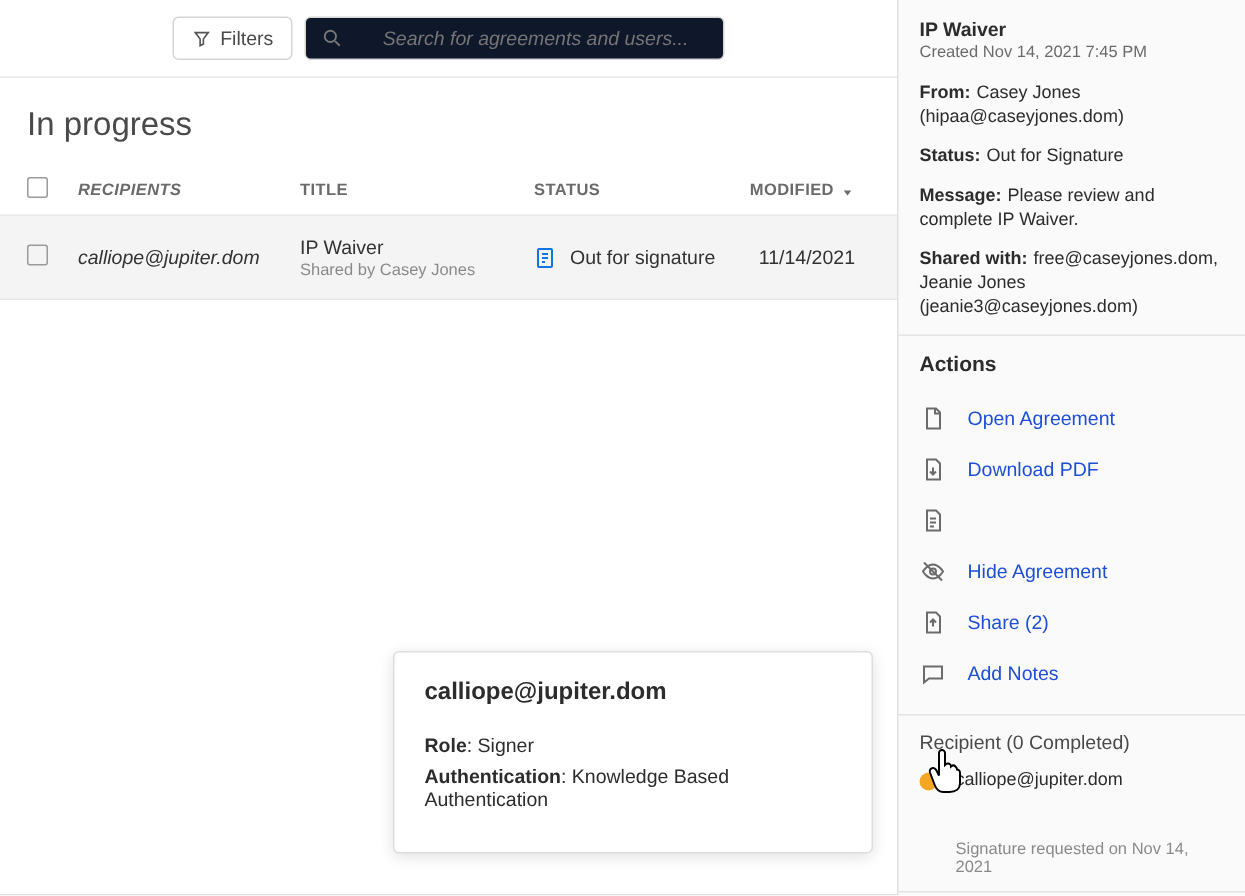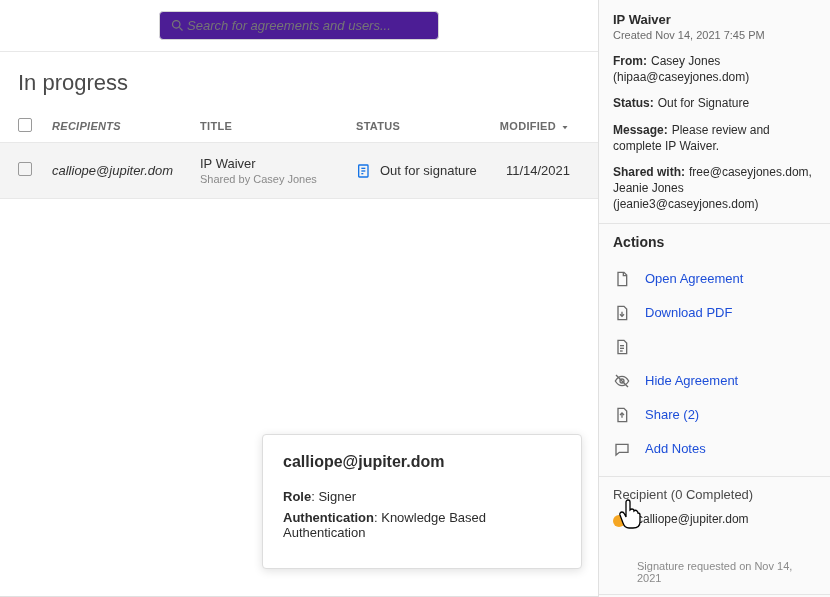--- a/index.html
+++ b/index.html
@@ -40,23 +40,24 @@
     padding: 6px 12px;
     font-size: 13px;
     color: #4a4a4a;
     cursor: pointer;
   }
   .search-wrap {
     display: inline-flex;
     align-items: center;
     border: 1px solid #d5d5d5;
     border-radius: 4px;
-    background: #4c1d95;
+    background: #0f172a;
     padding: 5px 10px;
     width: 280px;
+    gap: 24px;
   }
   .search-wrap input {
     border: none;
     outline: none;
     font-size: 13px;
     font-style: italic;
     color: #888;
     flex: 1;
     font-family: inherit;
     background: transparent;
@@ -172,20 +173,28 @@
     pointer-events:none;
   }
 
   svg { display:block; }
 </style>
 </head>
 <body>
 
 <div class="main">
   <div class="toolbar">
+    <button class="filters-btn">
+      <span class="ic">
+        <svg width="13" height="13" viewBox="0 0 24 24" fill="none" stroke="#555" stroke-width="2">
+            <path d="M4 5h16L14 13v6l-4 2v-8L4 5z"></path>
+          </svg>
+      </span>
+      <span>Filters</span>
+    </button>
     <div class="search-wrap">
       <span>
         <svg width="15" height="15" viewBox="0 0 24 24" fill="none" stroke="#777" stroke-width="2">
             <circle cx="10" cy="10" r="6"></circle>
             <line x1="20" y1="20" x2="15" y2="15"></line>
           </svg>
       </span>
       <input type="text" placeholder="Search for agreements and users..." style="">
     </div>
   </div>

